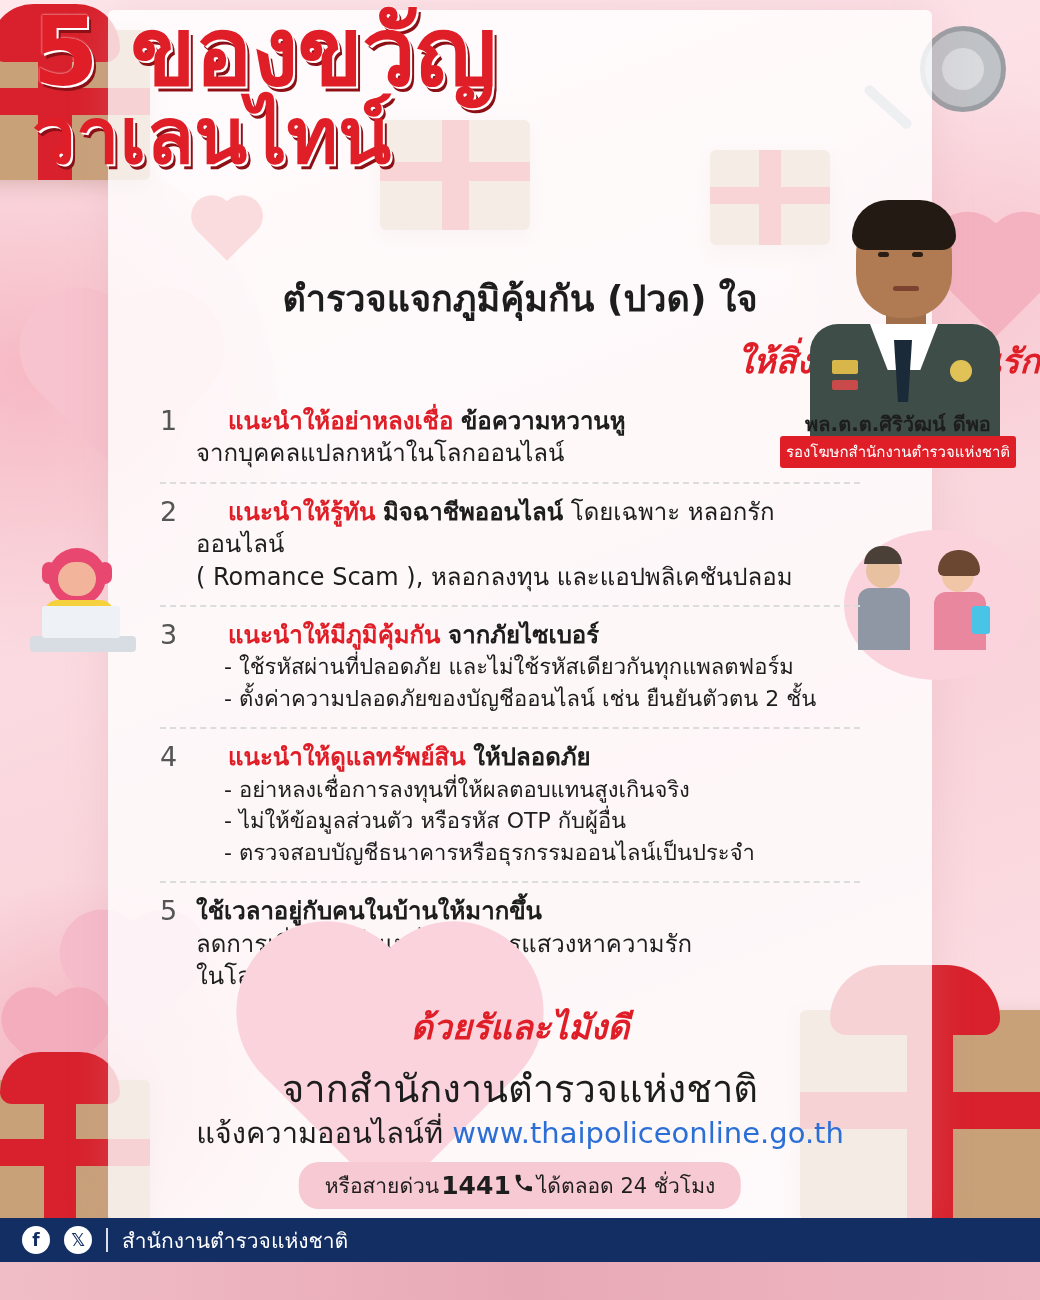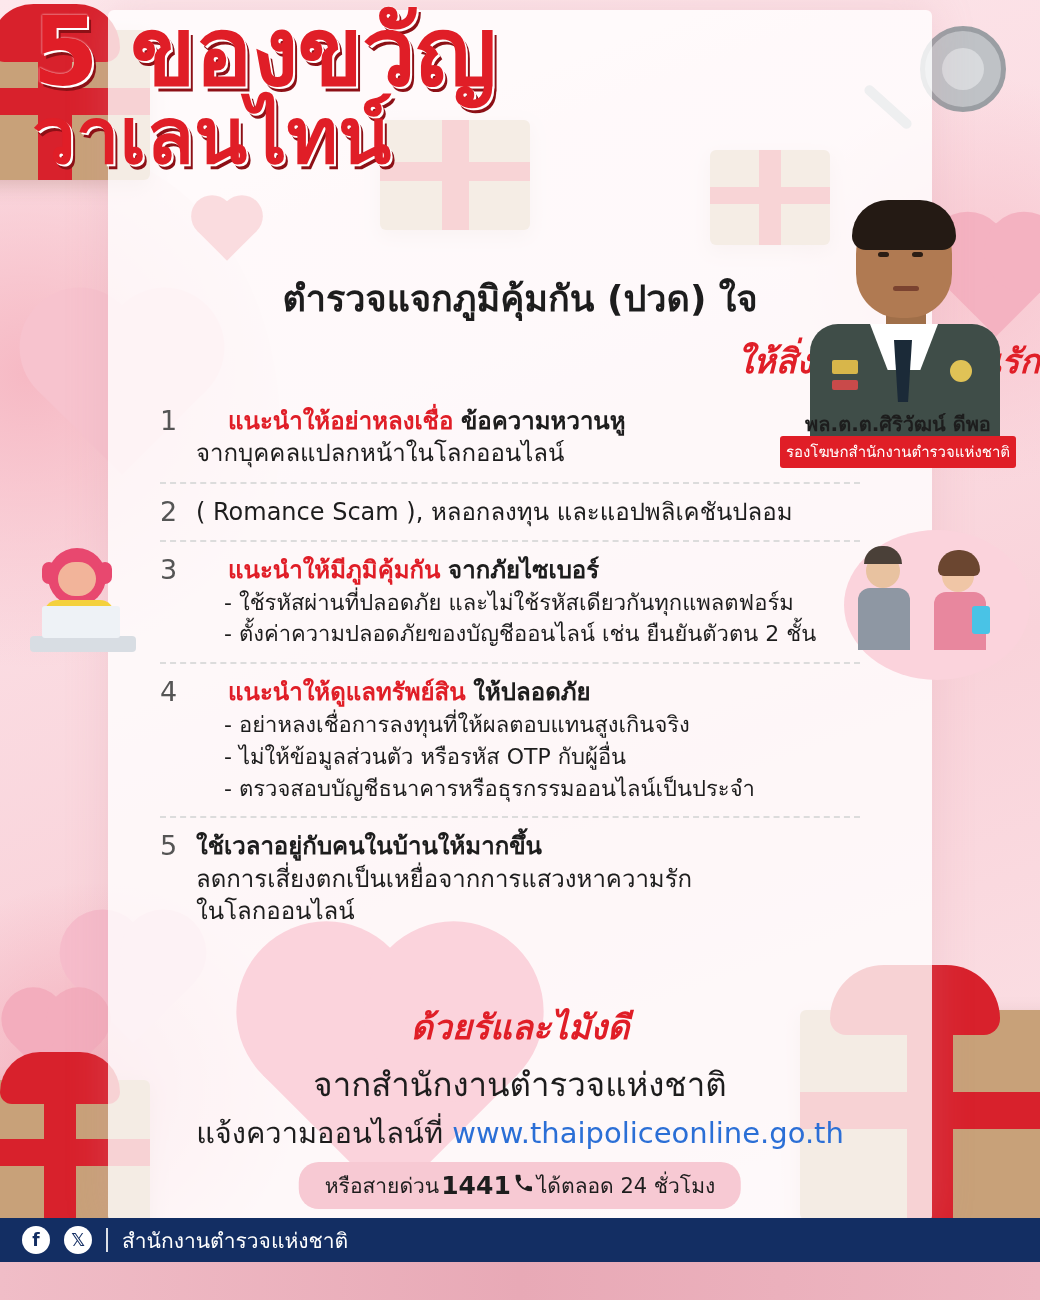--- a/index.html
+++ b/index.html
@@ -203,21 +203,21 @@
     width: 180px; height: 180px; background: #fbd3dc;
   }
   .closing {
     position: absolute; left: 0; right: 0; top: 1000px;
     text-align: center;
   }
   .closing .l1 {
     font-size: 34px; font-style: italic; font-weight: bold; color: #e01e27;
   }
   .closing .l2 {
-    font-size: 33px; color: #1d1d1d; margin-top: 4px;
+    font-size: 38px; color: #1d1d1d; margin-top: 4px;
   }
   .report {
     position: absolute; left: 0; right: 0; top: 1110px;
     text-align: center; font-size: 29px; color: #1d1d1d;
   }
   .report .url { color: #2b6fd6; text-align: center; }
   .hotline {
     position: absolute; left: 50%; top: 1162px;
     transform: translateX(-50%);
     background: #f7c9d3;
@@ -364,20 +364,24 @@
           <span class="hl">แนะนำให้อย่าหลงเชื่อ</span>
           <span class="bold">ข้อความหวานหู</span><span></span>
         </div>
         <div class="line">จากบุคคลแปลกหน้าในโลกออนไลน์</div>
       </div>
     </div>
 
     <div class="item">
       <div class="num">2</div>
       <div class="lines">
+        <div class="line">
+          <span class="hl">แนะนำให้รู้ทัน</span>
+          <span class="bold">มิจฉาชีพออนไลน์</span><span> โดยเฉพาะ หลอกรักออนไลน์</span>
+        </div>
         <div class="line">( Romance Scam ), หลอกลงทุน และแอปพลิเคชันปลอม</div>
       </div>
     </div>
 
     <div class="item">
       <div class="num">3</div>
       <div class="lines">
         <div class="line">
           <span class="hl">แนะนำให้มีภูมิคุ้มกัน</span>
           <span class="bold">จากภัยไซเบอร์</span><span></span>

